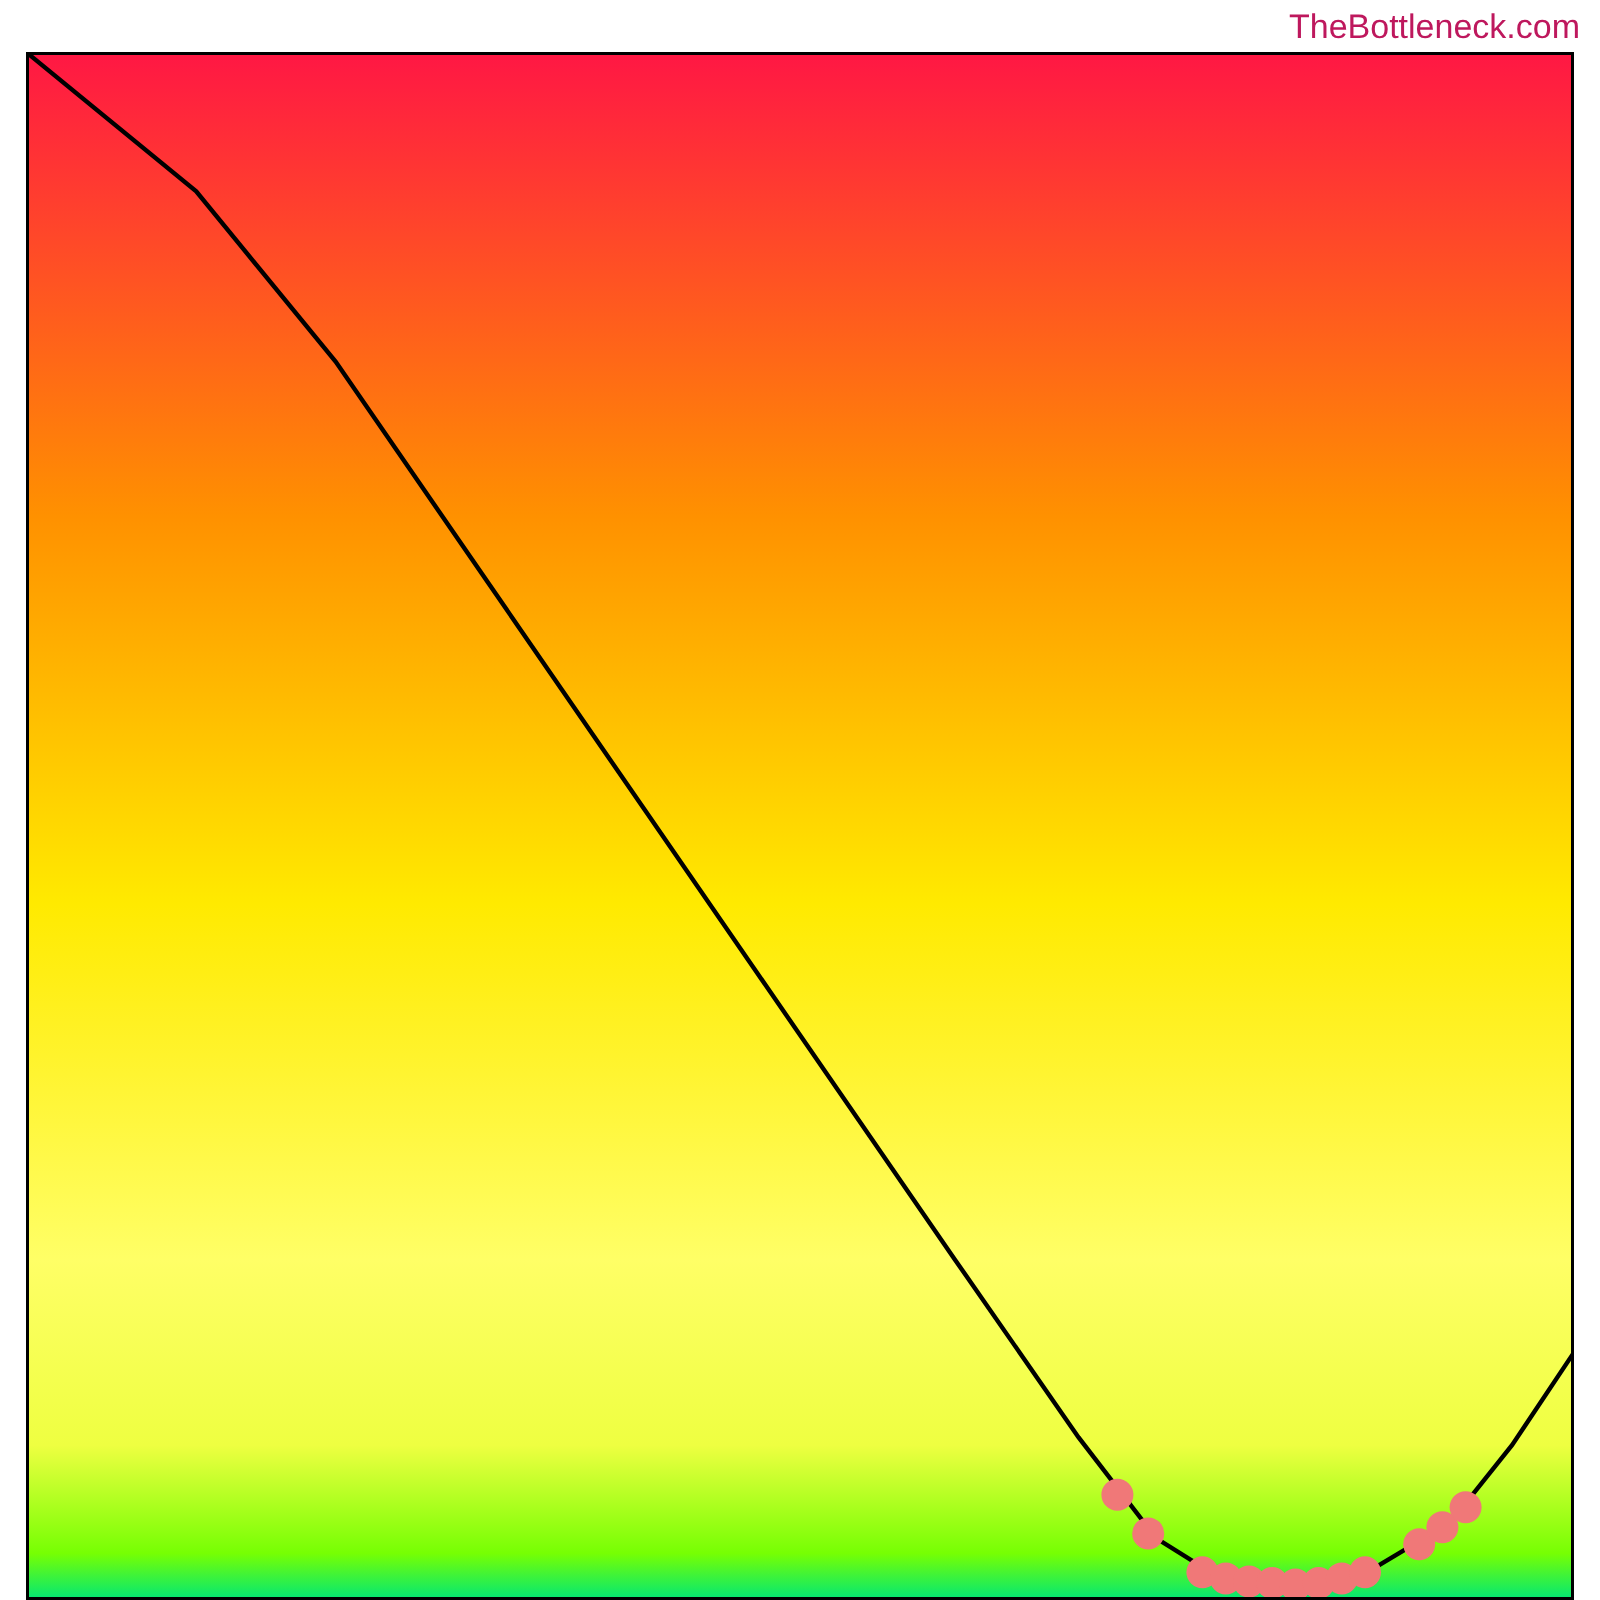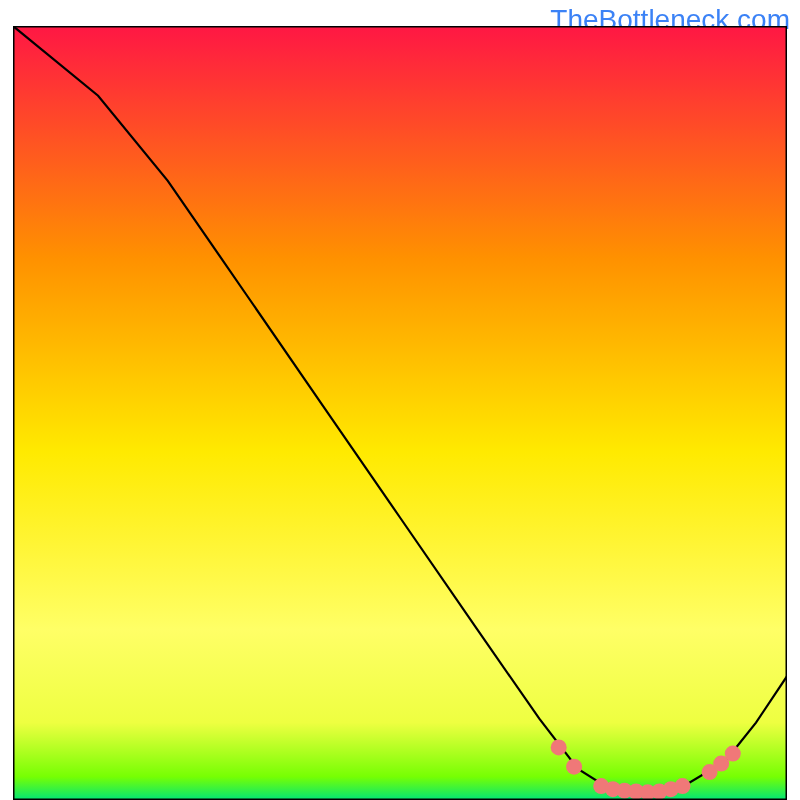--- a/index.html
+++ b/index.html
@@ -8,22 +8,22 @@
     height: 800px;
     background: #ffffff;
     position: relative;
     overflow: hidden;
     font-family: Arial, sans-serif;
   }
   .attribution {
     position: absolute;
     top: 4px;
     right: 10px;
-    font-size: 28px;
-    color: #3b82f6;
+    font-size: 17px;
+    color: #be185d;
     font-weight: 500;
   }
   .chart-container {
     position: absolute;
     top: 26px;
     left: 13px;
     width: 774px;
     height: 774px;
   }
   .chart-container svg {

